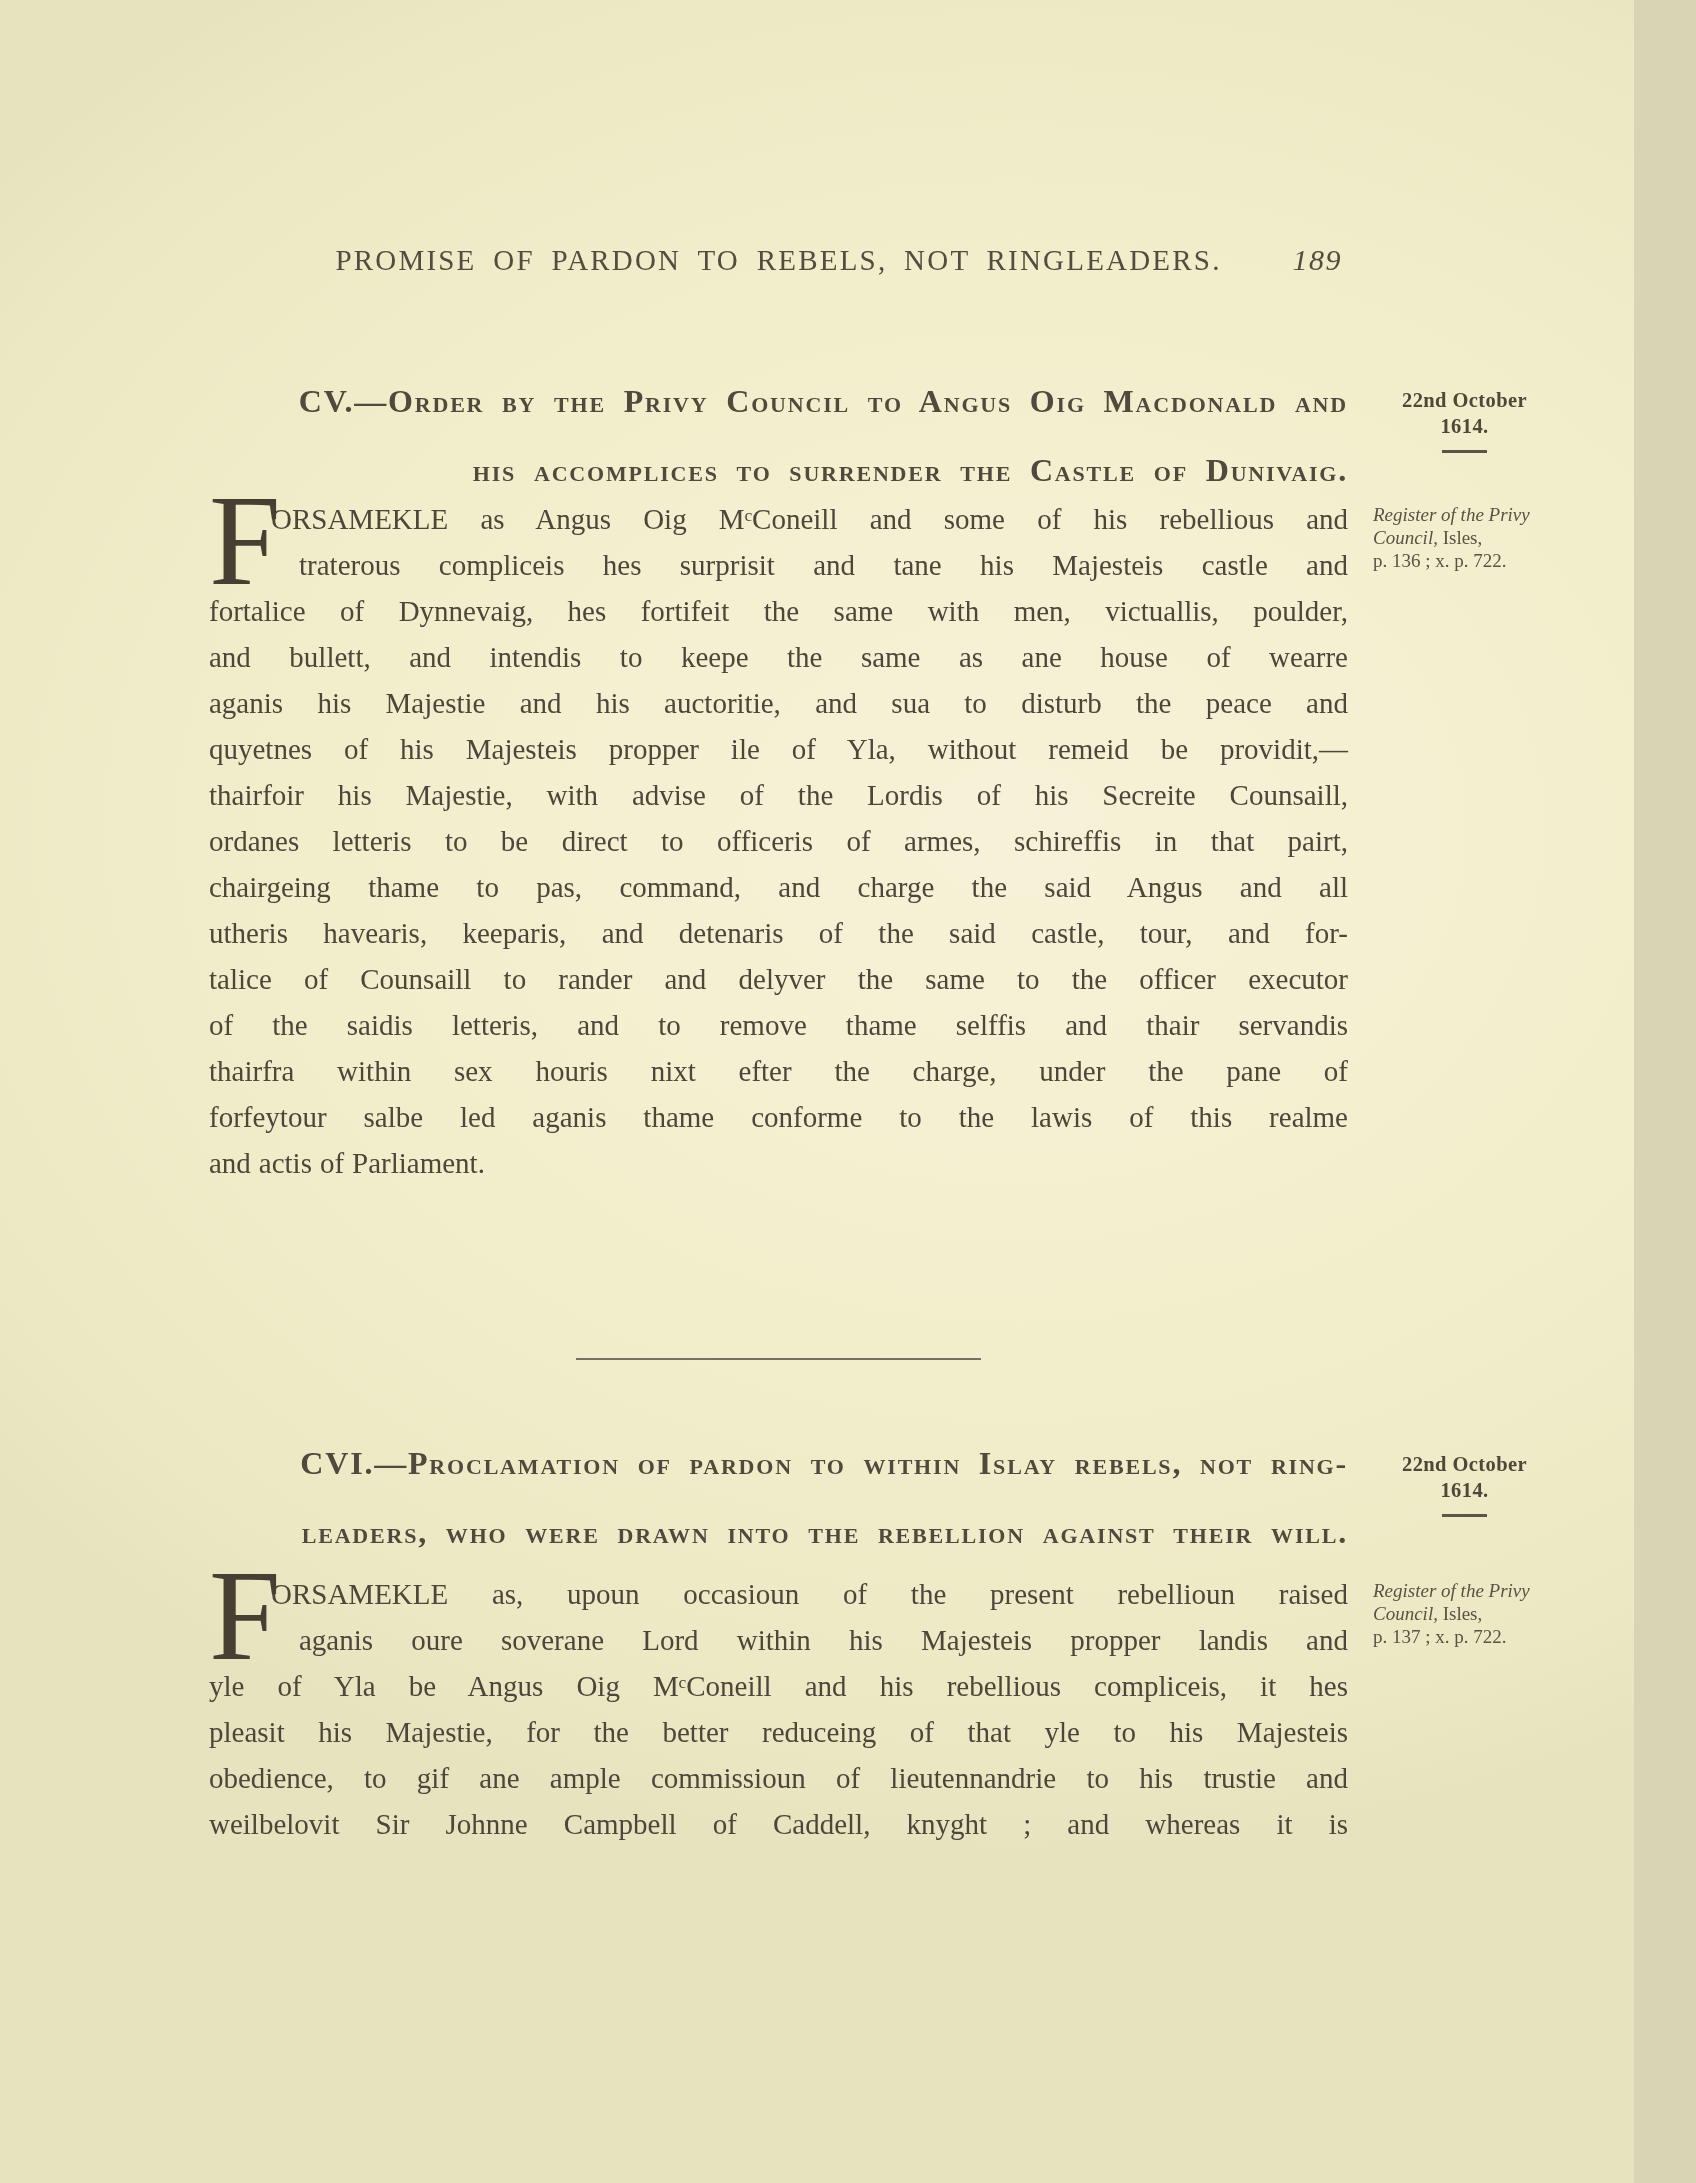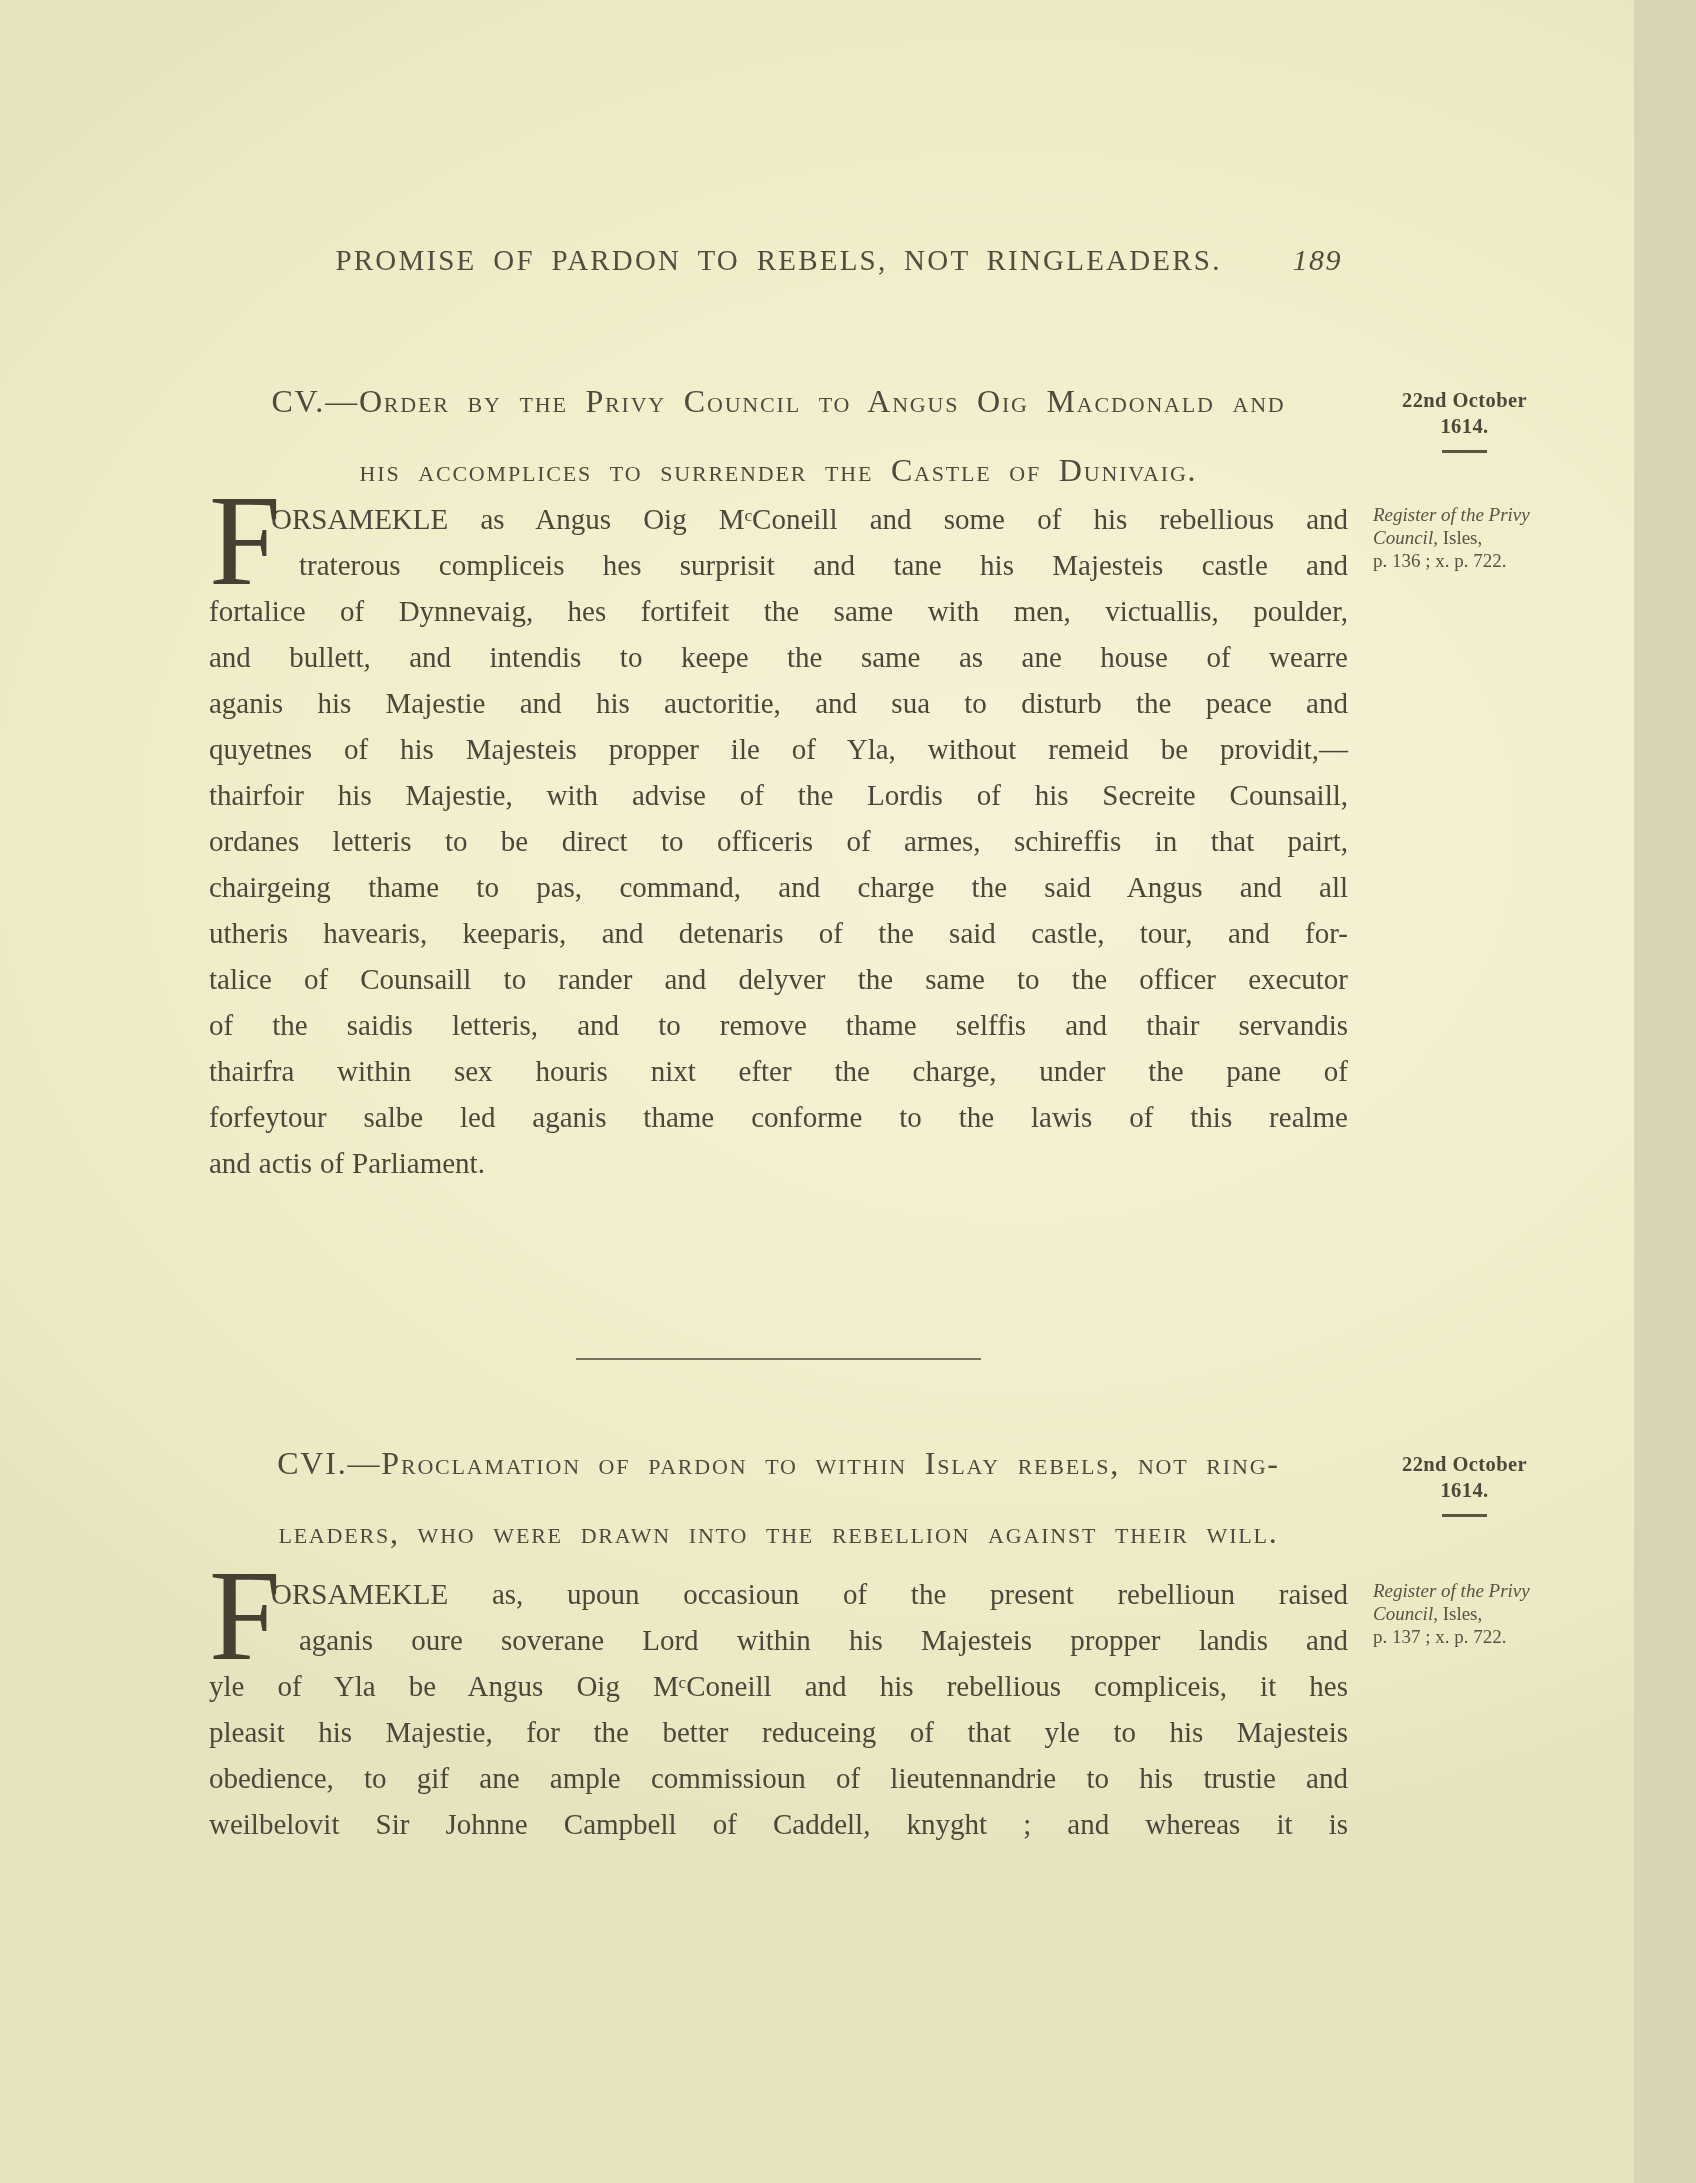--- a/index.html
+++ b/index.html
@@ -27,25 +27,26 @@
   .page-number {
     position: absolute; right: 5.9px; top: -1.5px;
     letter-spacing: 1.5px; word-spacing: normal;
     font-size: 30px;
     font-style: italic;
   }
 
   
   .section-heading {
     position: absolute; left: 209px; width: 1139px;
-    text-align: center;
+    text-align: right;
     font-variant: small-caps;
     font-size: 32px; line-height: 69px;
     letter-spacing: 1.8px; word-spacing: 8px;
     color: #51493d;
+    font-weight: bold;
   }
   .heading-cv  { top: 367px; }
   .heading-cvi { top: 1429px; }
 
   
   .margin-note {
     position: absolute; left: 1373px; width: 183px;
     text-align: center;
     font-size: 20.5px; line-height: 26.4px; font-weight: bold;
     color: #4f4739;

